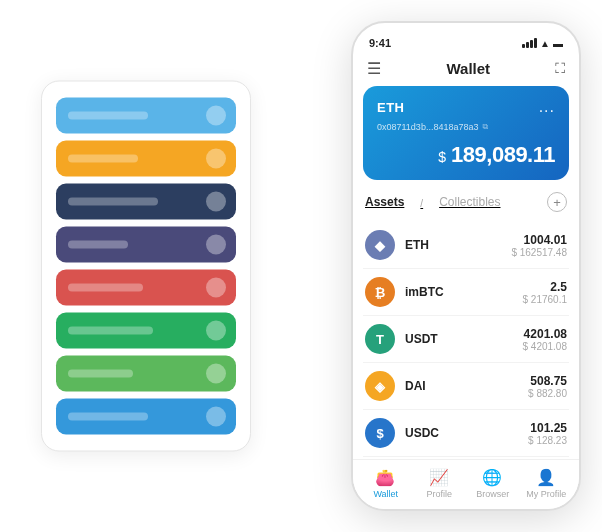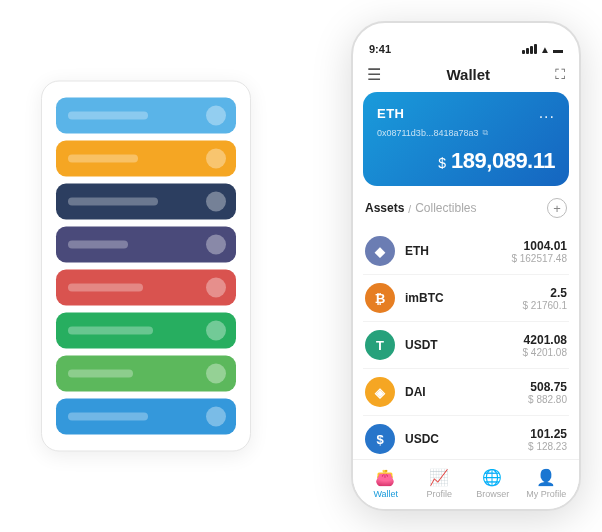--- a/index.html
+++ b/index.html
@@ -87,21 +87,21 @@
       overflow: hidden;
       z-index: 2;
       display: flex;
       flex-direction: column;
     }
 
     .phone-status-bar {
       display: flex;
       justify-content: space-between;
       align-items: center;
-      padding: 20px 16px 4px;
+      padding: 14px 16px 4px;
       font-size: 11px;
       font-weight: 600;
       color: #222;
       flex-shrink: 0;
     }
 
     .status-right {
       display: flex;
       align-items: center;
       gap: 3px;
@@ -202,22 +202,23 @@
       display: flex;
       justify-content: space-between;
       align-items: center;
       margin-bottom: 10px;
       padding: 0 2px;
     }
 
     .assets-tabs {
       display: flex;
       align-items: flex-end;
-      gap: 0;
+      gap: 12px;
       font-size: 12px;
+      text-decoration: underline;
     }
 
     .assets-tab-active {
       color: #222;
       font-weight: 600;
     }
 
     .assets-tab-sep {
       color: #aaa;
       margin: 0 4px;

